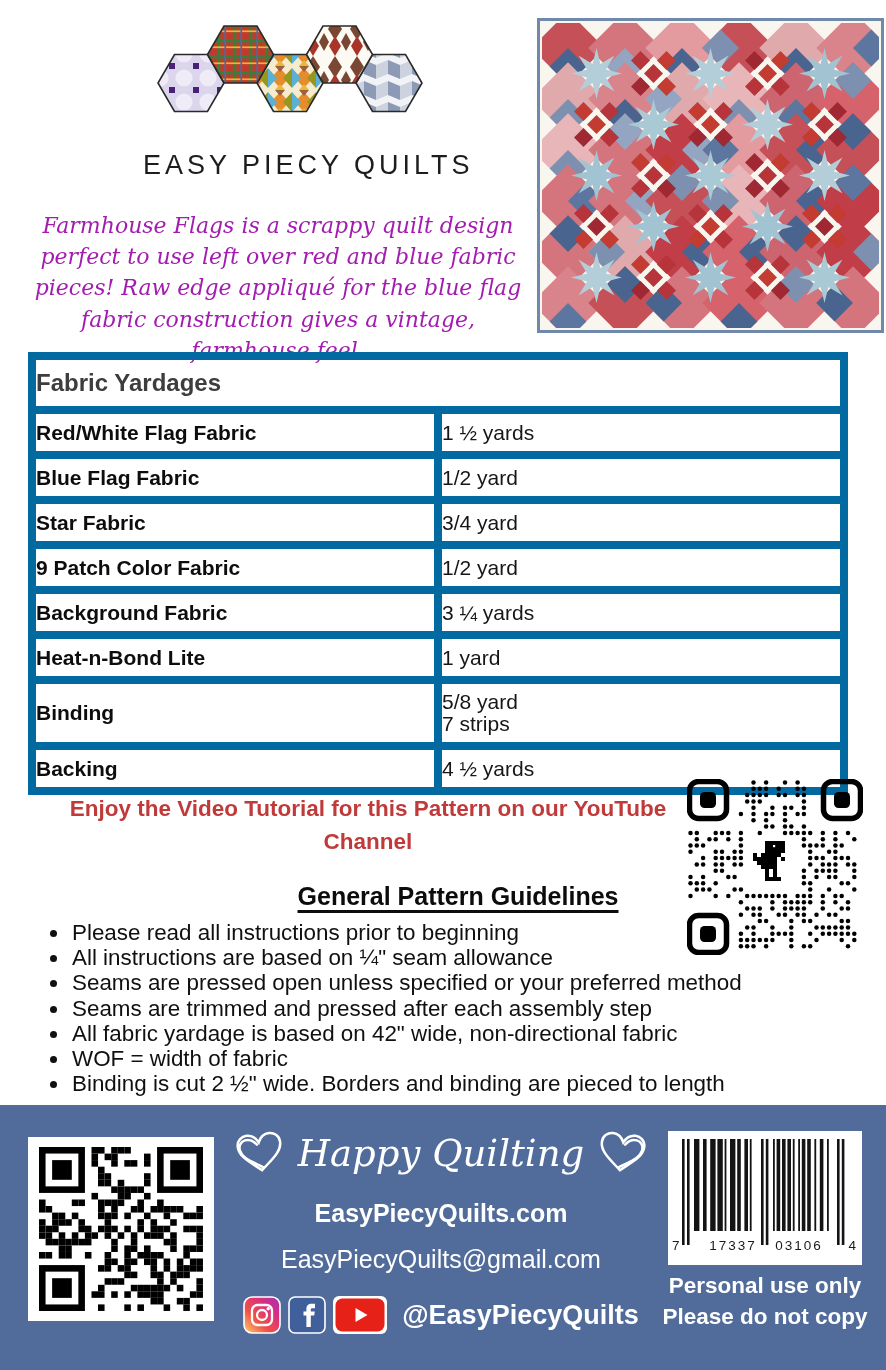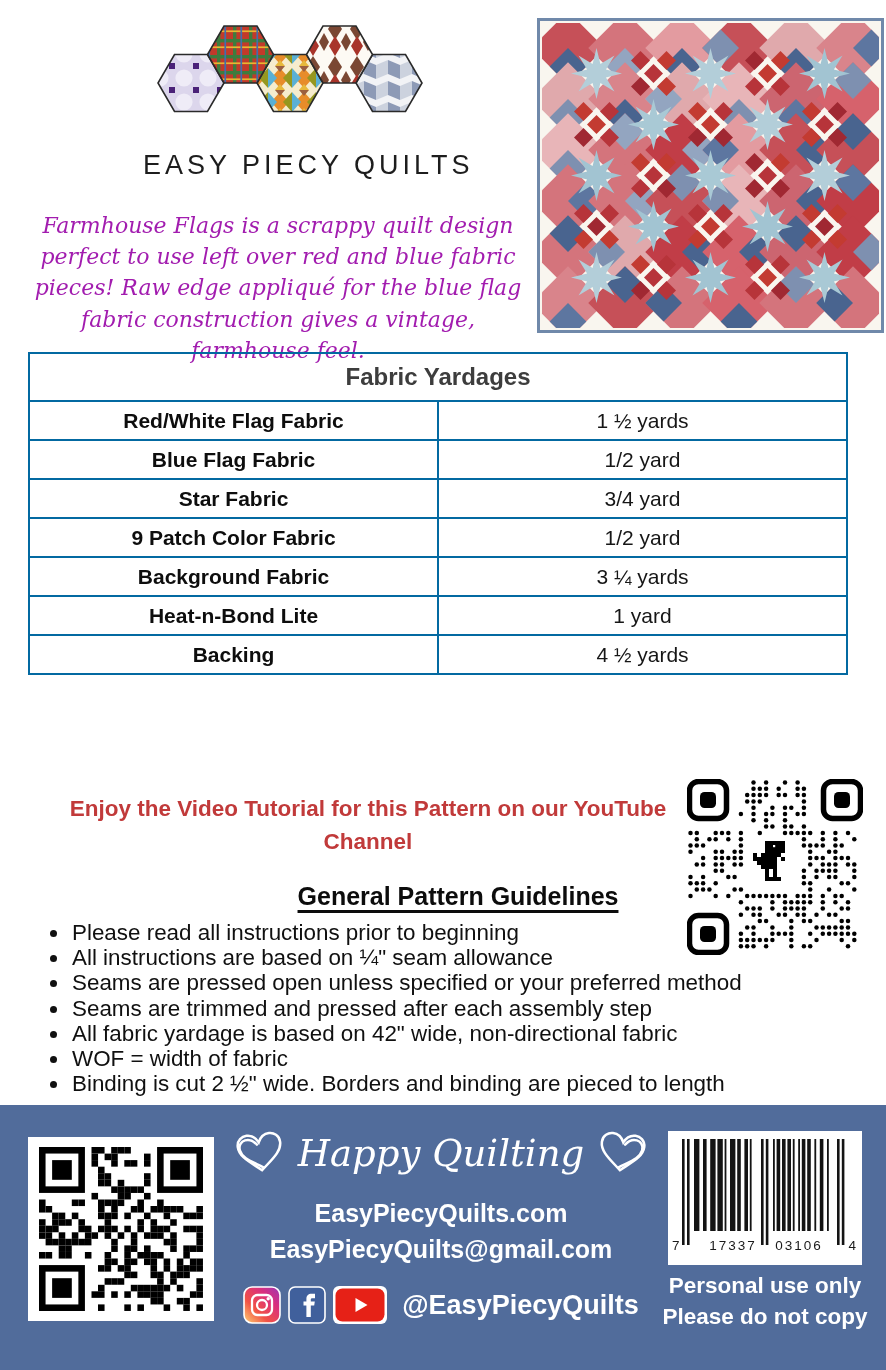--- a/index.html
+++ b/index.html
@@ -11,21 +11,21 @@
   .wordmark{margin-top:2px;font-size:27px;letter-spacing:4px;color:#1d1d1d;font-weight:400;
             font-family:"Liberation Sans",sans-serif;white-space:nowrap;}
   .description{position:absolute;left:34px;top:210px;width:488px;text-align:center;
                font-family:"DejaVu Serif",serif;font-style:italic;font-size:22px;
                line-height:1.42;color:#a21caf;}
   .quilt-wrap{position:absolute;left:537px;top:18px;width:347px;height:315px;}
 
   
   table.yardage{position:absolute;left:28px;top:352px;width:820px;border-collapse:collapse;
                 table-layout:fixed;}
-  table.yardage th,table.yardage td{border:2px solid #0369a1;text-align:center;padding:0;}
+  table.yardage th,table.yardage td{border:8px solid #0369a1;text-align:left;padding:0;}
   table.yardage th{height:46px;font-size:24px;color:#3d3d3d;font-weight:700;}
   td.lbl{width:512px;font-weight:700;font-size:21px;color:#0d0d0d;height:37px;}
   td.val{font-size:21px;color:#161616;font-weight:400;}
   tr.tall td{height:58px;}
   .val-line{line-height:1.06;}
 
   
   .callout{position:absolute;left:48px;top:793px;width:640px;text-align:center;
            font-weight:700;font-size:22.5px;line-height:1.45;color:#c13a3a;}
   .qr-dino{position:absolute;left:687px;top:779px;width:176px;height:176px;}
@@ -37,21 +37,21 @@
   ul.guidelines li{margin:0;padding-left:2px;}
 
   
   .footer{position:absolute;left:0;top:1105px;width:886px;height:265px;background:#516c9b;color:#fff;}
   .qr-box{position:absolute;left:28px;top:32px;width:186px;height:184px;background:#fff;
           display:flex;align-items:center;justify-content:center;}
   .footer-center{position:absolute;left:218px;top:10px;width:446px;text-align:center;}
   .tagline-row{display:flex;align-items:center;justify-content:center;gap:14px;height:76px;}
   .tagline{font-family:"DejaVu Serif",serif;font-style:italic;font-size:37px;color:#fff;white-space:nowrap;}
   .website{font-size:25px;font-weight:700;margin-top:8px;}
-  .email{font-size:25px;font-weight:700;margin-top:7px;}
+  .email{font-size:25px;font-weight:400;margin-top:17px;}
   .social-row{margin-top:22px;display:flex;align-items:center;justify-content:center;gap:7px;}
   .handle{font-size:27px;font-weight:700;margin-left:8px;white-space:nowrap;}
   .barcode-box{position:absolute;left:668px;top:26px;width:194px;height:134px;background:#fff;}
   .bc-digits{position:absolute;left:0;top:107px;width:194px;height:24px;font-size:13.5px;color:#1a1a1a;}
   .bc-digits span{position:absolute;letter-spacing:2px;}
   .bc-d1{left:4px;}
   .bc-d2{left:36px;width:58px;text-align:center;}
   .bc-d3{left:102px;width:58px;text-align:center;}
   .bc-d4{right:4px;}
   .usage{position:absolute;left:650px;top:166px;width:230px;text-align:center;
@@ -367,20 +367,27 @@
         <td class="lbl">9 Patch Color Fabric</td>
         <td class="val">1/2 yard</td>
         </tr>
       <tr>
         <td class="lbl">Background Fabric</td>
         <td class="val">3 ¼ yards</td>
         </tr>
       <tr>
         <td class="lbl">Heat-n-Bond Lite</td>
         <td class="val">1 yard</td>
+        </tr>
+      <tr class="tall">
+        <td class="lbl">Binding</td>
+        <td class="val">
+          <div class="val-line">5/8 yard</div>
+          <div class="val-line">7 strips</div>
+        </td>
         </tr>
       <tr>
         <td class="lbl">Backing</td>
         <td class="val">4 ½ yards</td>
         </tr>
     </tbody>
   </table>
 
   <div class="callout">Enjoy the Video Tutorial for this Pattern on our YouTube Channel</div>
   <div class="qr-dino">

